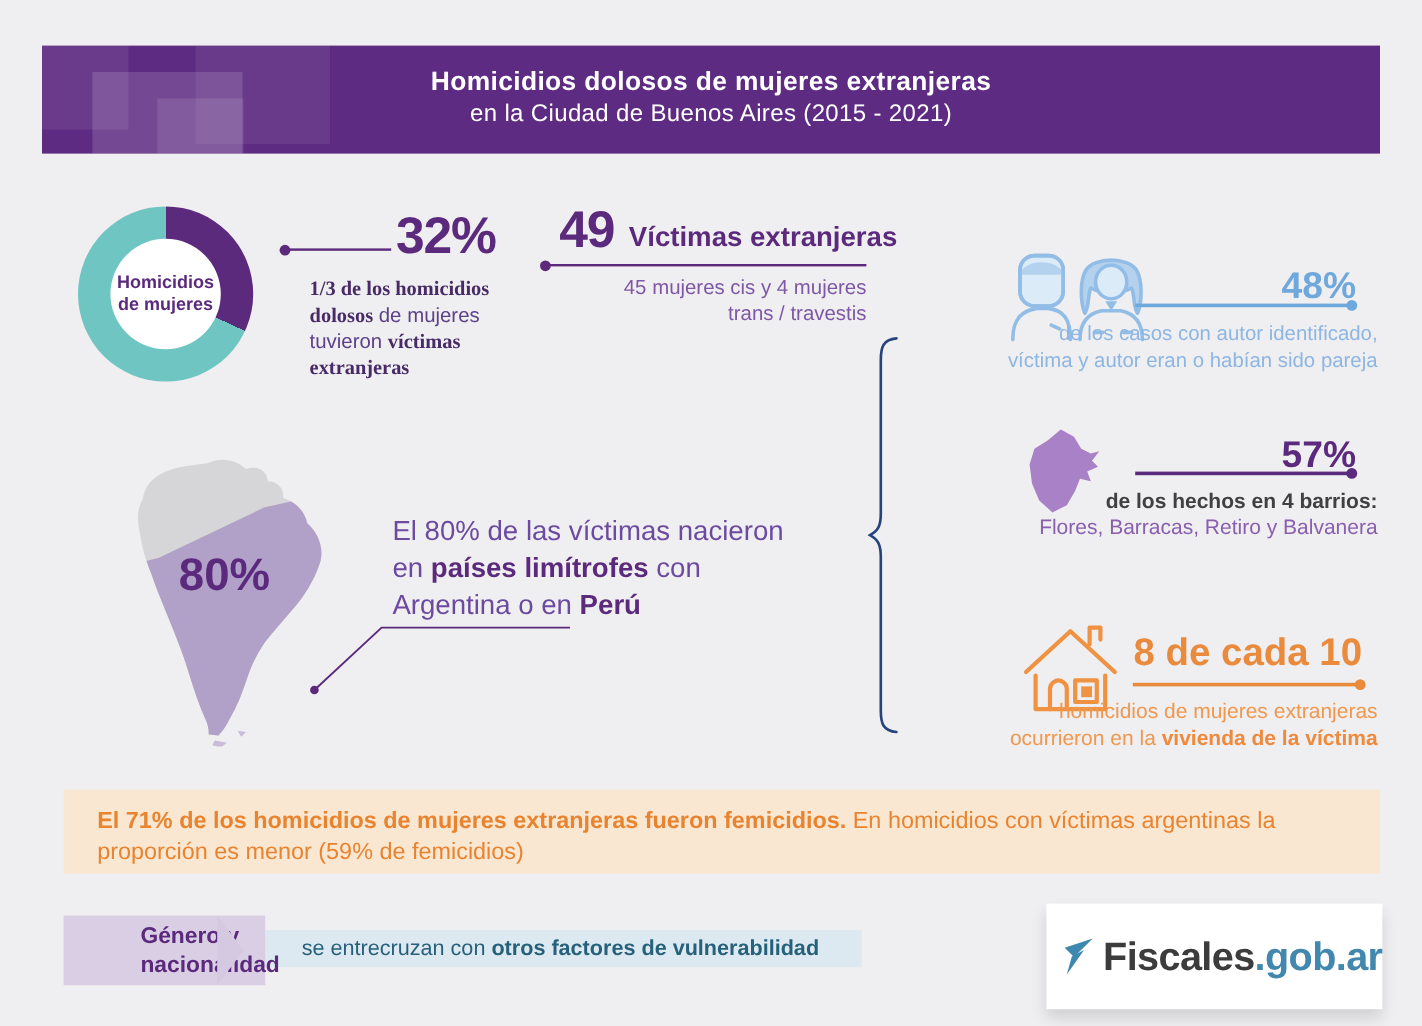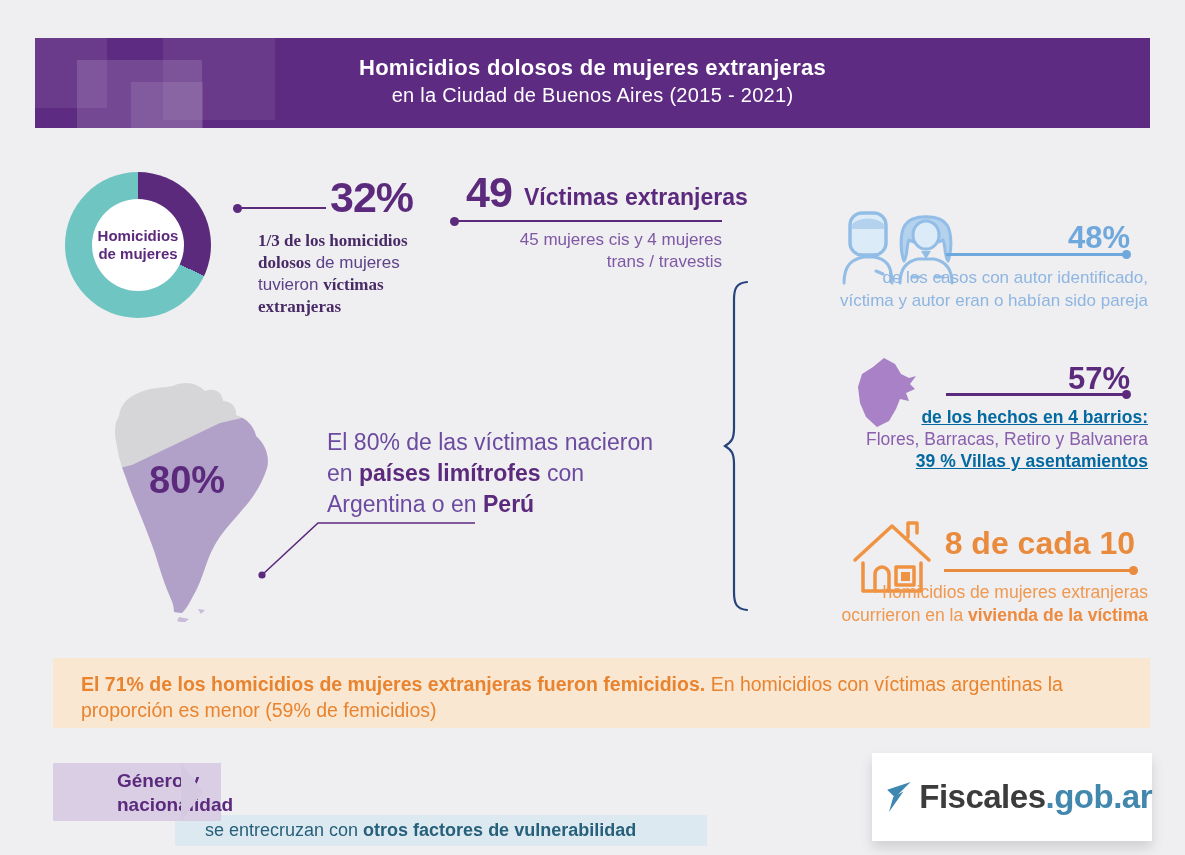--- a/index.html
+++ b/index.html
@@ -53,42 +53,42 @@
   .s48-value{right:55px;top:220px;font-size:31px;font-weight:800;color:#6fa8dc;}
   .s48-line{left:946px;top:253px;width:178px;height:2.5px;background:#6fa8dc;}
   .s48-dot{left:1122px;top:250px;width:9px;height:9px;border-radius:50%;background:#6fa8dc;}
   .s48-desc{right:37px;top:266px;width:430px;text-align:right;font-size:17px;line-height:23px;color:#8db6e2;}
 
   .bamap{left:856px;top:356px;}
   .s57-value{right:55px;top:361px;font-size:31px;font-weight:800;color:#5c2a7d;}
   .s57-line{left:946px;top:393px;width:178px;height:2.5px;background:#5c2a7d;}
   .s57-dot{left:1122px;top:390px;width:9px;height:9px;border-radius:50%;background:#5c2a7d;}
   .s57-desc{right:37px;top:406px;width:430px;text-align:right;font-size:17.5px;line-height:22px;}
-  .s57-b{font-weight:700;color:#0369a1;text-decoration:underline;}
+  .s57-b{font-weight:700;color:#404040;}
   .s57-r{color:#8a5fae;}
 
   .house{left:850px;top:518px;}
   .s810-value{right:50px;top:525px;font-size:32px;font-weight:800;color:#e98a3d;}
   .s810-line{left:944px;top:569px;width:190px;height:2.5px;background:#e98a3d;}
   .s810-dot{left:1129px;top:566px;width:9px;height:9px;border-radius:50%;background:#e98a3d;}
   .s810-desc{right:37px;top:581px;width:430px;text-align:right;font-size:17.5px;line-height:23px;color:#f0984e;}
   .s810-desc b{color:#ee8a3e;}
 
   
   .banner{left:53px;top:658px;width:1097px;height:70px;background:#fae7d1;}
   .banner-text{padding:13px 28px 0 28px;font-size:19.5px;line-height:26px;color:#e8832f;}
   .banner-text b{font-weight:700;}
 
   
   .tagbox{left:53px;top:763px;width:128px;height:58px;background:#d9cee4;z-index:3;padding-left:40px;}
   .tagbox-text{padding:6px 0 0 24px;font-size:19px;font-weight:700;color:#5c2a7d;line-height:24px;}
   .tag-arrow{left:181px;top:763px;width:0;height:0;border-left:22px solid #d5c9e1;
              border-top:29px solid transparent;border-bottom:29px solid transparent;z-index:3;}
-  .strip{left:175px;top:775px;width:532px;height:31px;background:#dde9f1;z-index:2;
-         display:flex;align-items:center;margin-top:40px;}
+  .strip{left:186px;top:775px;width:532px;height:31px;background:#dde9f1;z-index:2;
+         display:flex;align-items:center;justify-content:center;}
   .strip-text{font-size:18px;color:#26607a;padding-left:30px;}
   .strip-text b{font-weight:700;}
 
   .logobox{left:872px;top:753px;width:280px;height:88px;background:#fff;
            box-shadow:0 7px 12px rgba(0,0,0,0.13);display:flex;align-items:center;}
   .logo-icon{margin-left:14px;}
   .logo-text{font-size:33px;font-weight:700;letter-spacing:-0.5px;margin-left:8px;}
   .logo-name{color:#3c3c3c;}
   .logo-suffix{color:#4287ad;}
 </style>
@@ -179,21 +179,20 @@
 
   <svg class="abs bamap" width="62" height="74" viewBox="0 0 62 74">
     <path d="M28,2 L39,8 L45,18 L53,22 L60,20 L54,28 L59,33 L50,37 L53,45 L44,43 L40,53 L33,65 L21,71 L10,61 L4,47 L2,31 L6,18 L17,11 Z" fill="#a981c6"></path>
   </svg>
   <div class="abs s57-value">57%</div>
   <div class="abs s57-line"></div>
   <div class="abs s57-dot"></div>
   <div class="abs s57-desc">
     <div class="s57-b">de los hechos en 4 barrios:</div>
     <div class="s57-r">Flores, Barracas, Retiro y Balvanera</div>
-    <div class="s57-b">39 % Villas y asentamientos</div>
   </div>
 
   <svg class="abs house" width="84" height="78" viewBox="0 0 84 78">
     <g stroke="#ef9242" stroke-width="3.5" fill="none" stroke-linecap="round" stroke-linejoin="round">
       <path d="M58,19 L58,5 L67,5 L67,15"></path>
       <path d="M5,42 L42,8 L79,42"></path>
       <path d="M13,45 L13,73 L71,73 L71,45"></path>
       <path d="M25,73 L25,56 C25,51 30,49 32,49 C34,49 39,51 39,56 L39,73"></path>
       <rect x="46" y="49" width="18" height="18"></rect>
     </g>

